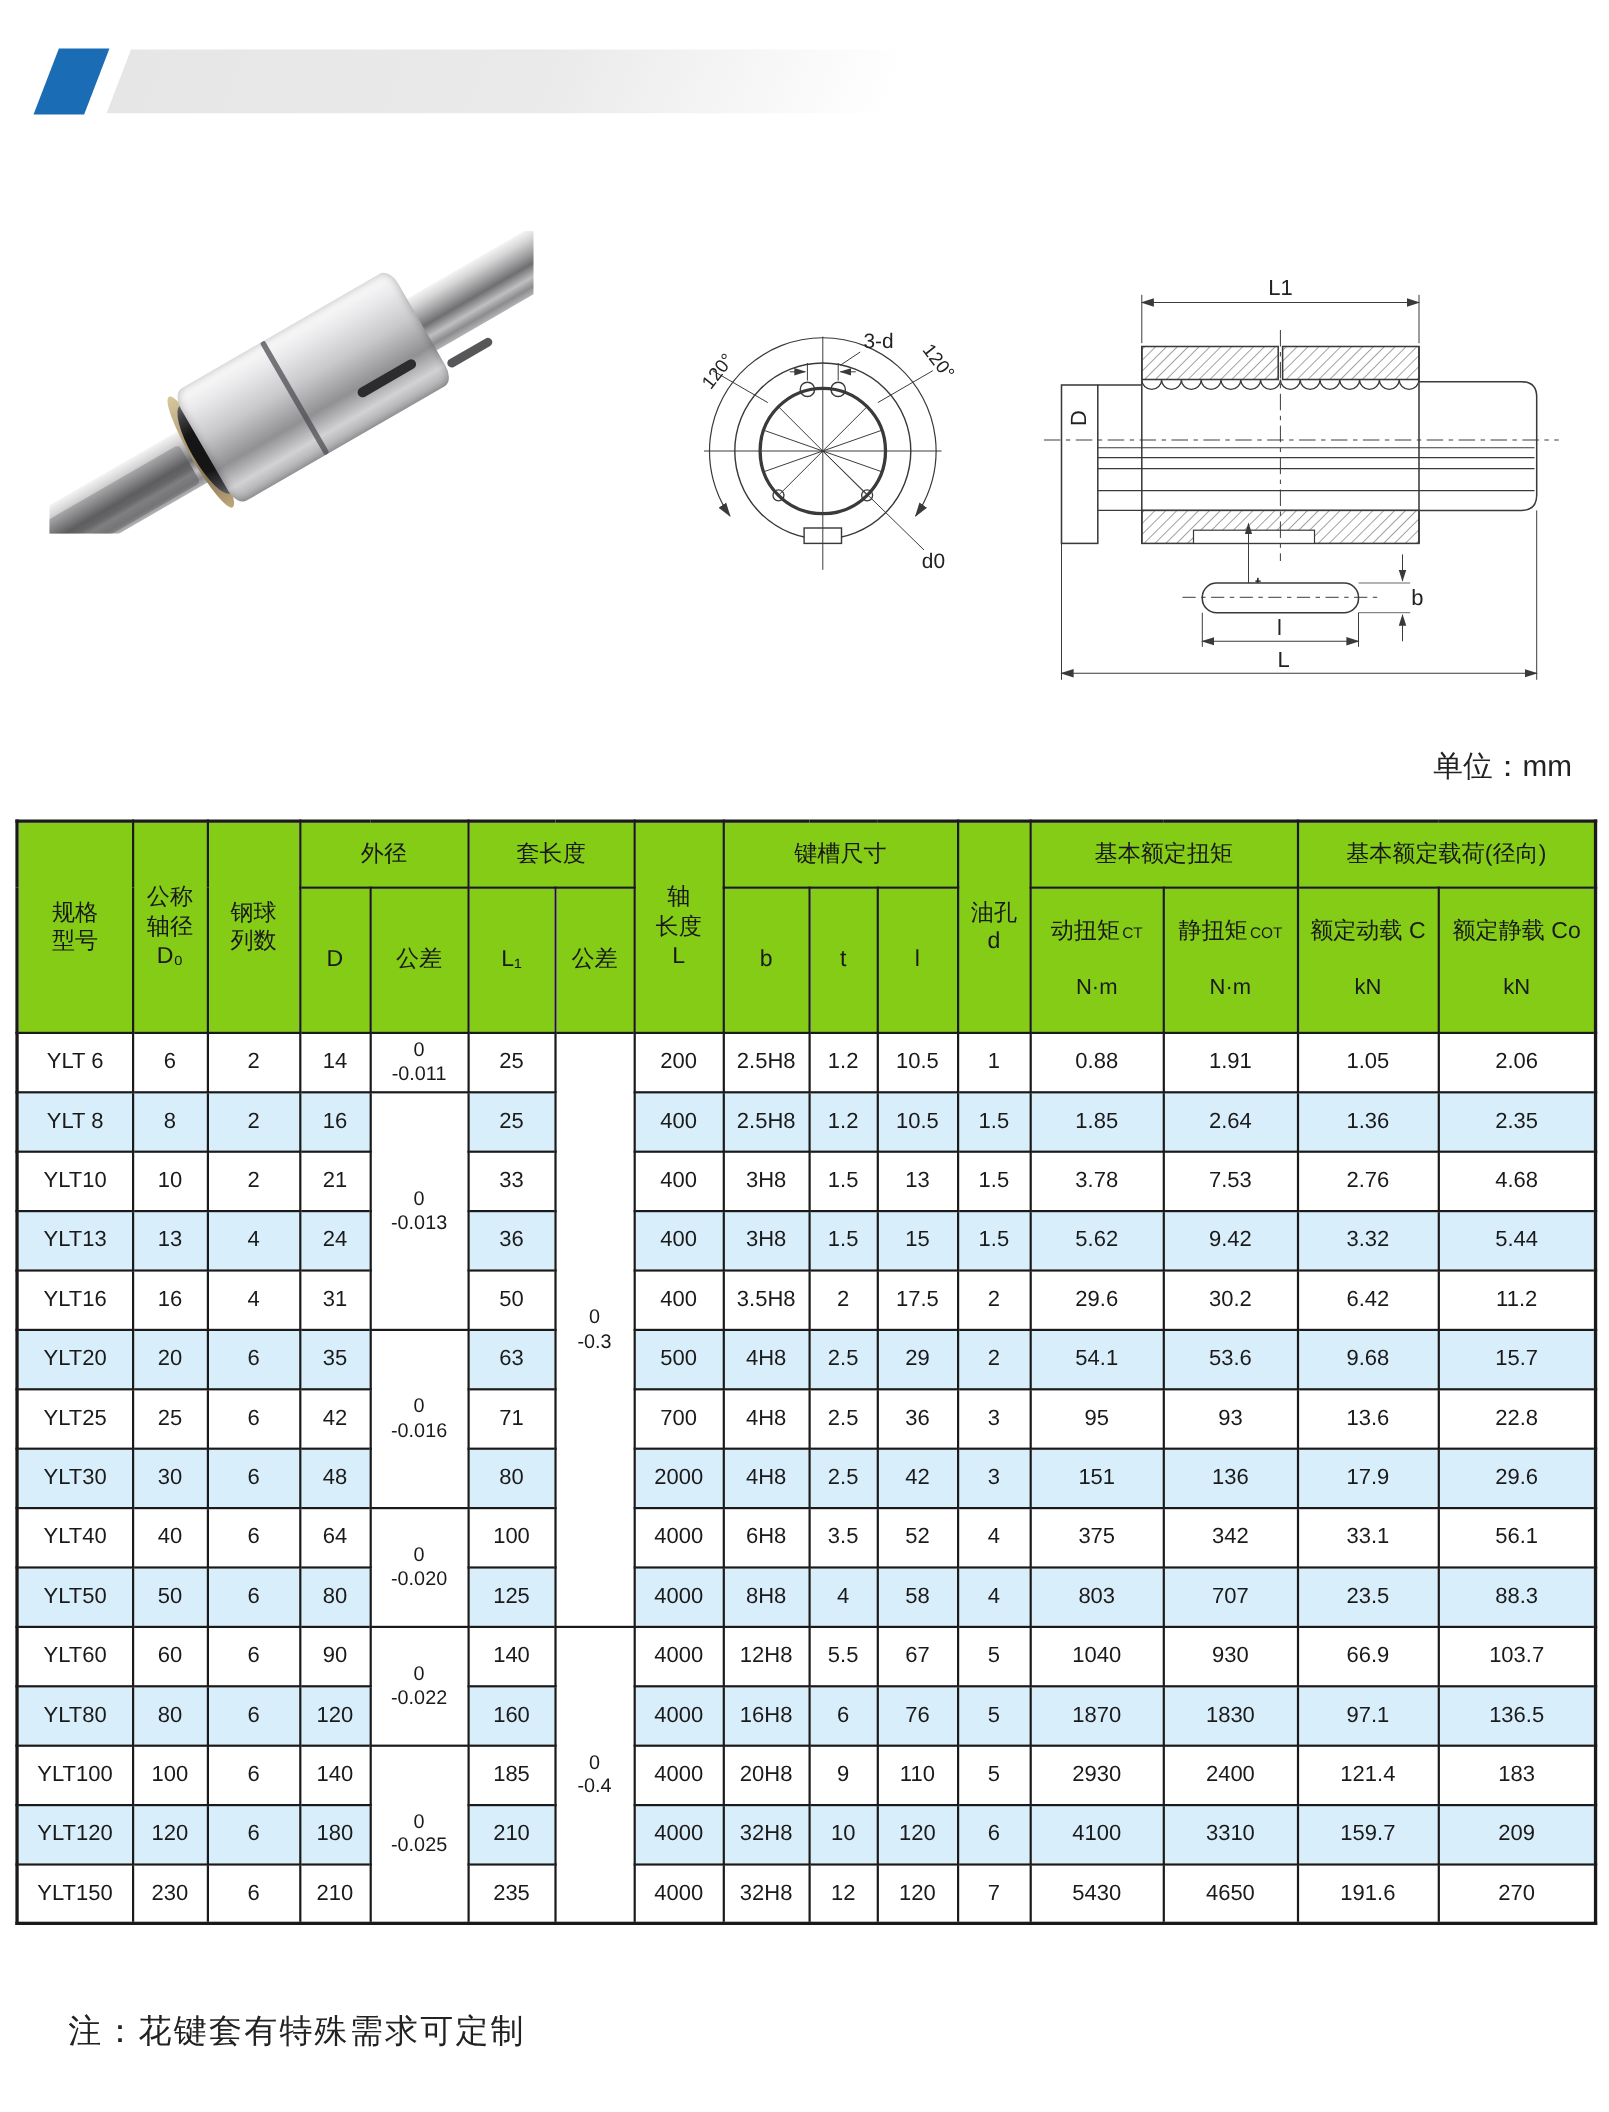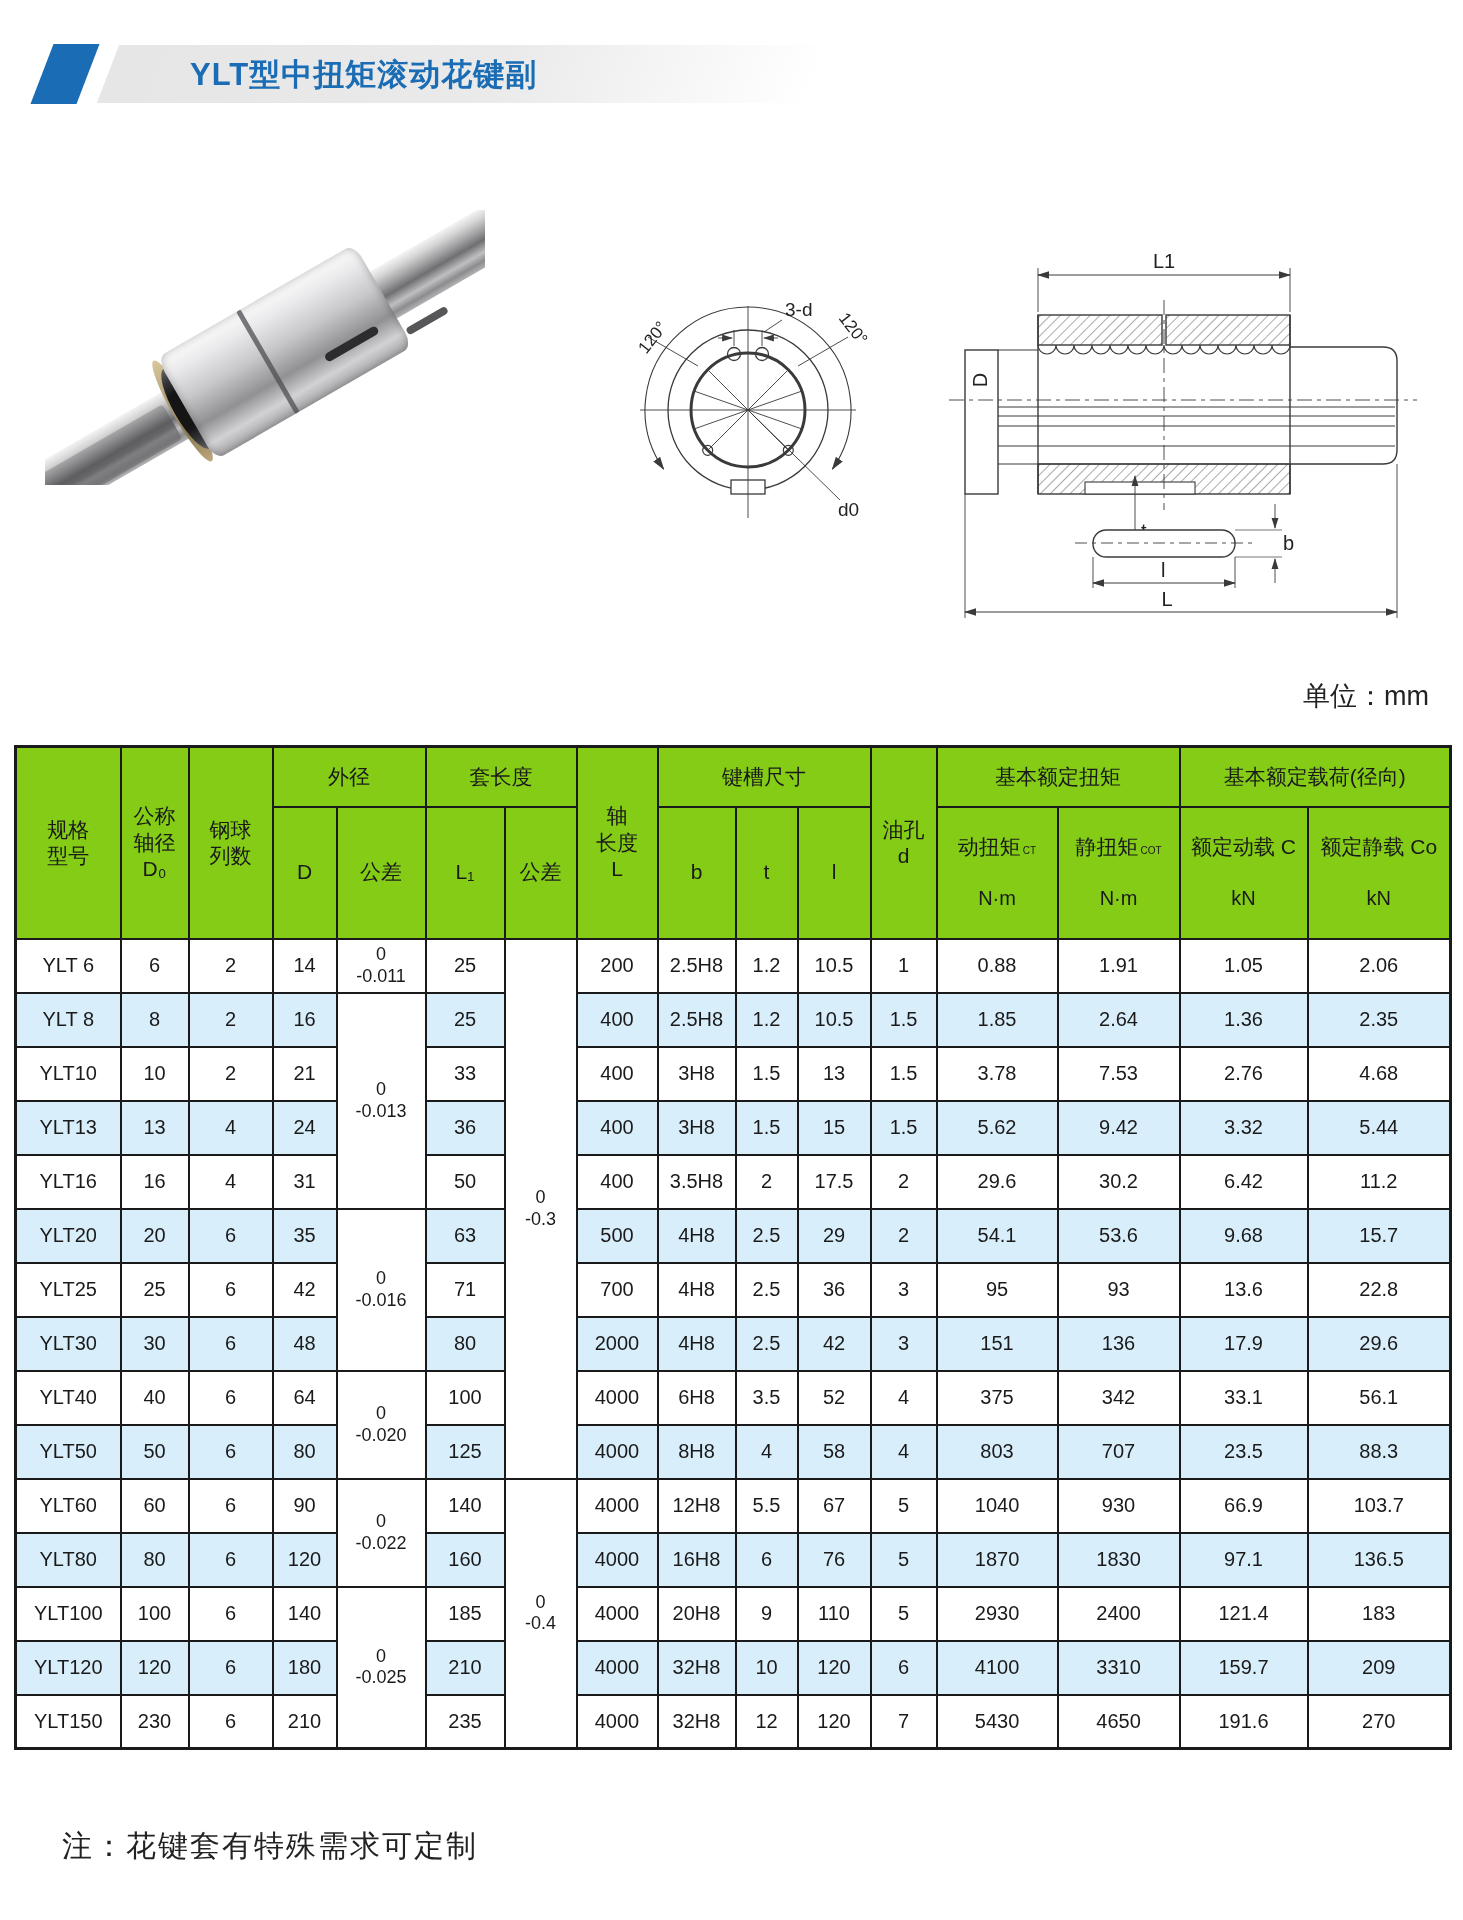--- a/index.html
+++ b/index.html
@@ -46,31 +46,30 @@
   
   .tbl-wrap{position:absolute;left:14px;top:745px;}
   table{border-collapse:collapse;table-layout:fixed;width:1435px;border:3px solid #1a1a1a;}
   th,td{border:2px solid #1a1a1a;text-align:center;vertical-align:middle;padding:0;
         white-space:pre-line;overflow:hidden;}
   thead th{background:#84cc16;font-weight:normal;font-size:21px;line-height:1.25;}
   tr.h1{height:60px;} tr.h2{height:62px;}
   tbody tr{height:54px;font-size:20px;background:#fff;}
   tbody tr.stripe td{background:#d9eefb;}
   td.tol{background:#fff !important;font-size:18px;line-height:1.2;}
-  .sub{font-size:10px;margin-left:2px;}
+  .sub{font-size:14px;margin-left:2px;}
   .hdr-unit{font-size:20px;}
 </style>
 </head>
 <body>
 
 <div class="page">
 
   <div class="banner"></div>
   <div class="banner-mark"></div>
-  <div class="page-title">YLT型中扭矩滚动花键副</div>
 
   <div class="photo">
     <div class="photo-rot">
       <div class="shaft"></div>
       <div class="spline-dark"></div>
       <div class="ring"></div>
       <div class="bore"></div>
       <div class="sleeve"></div>
       <div class="groove"></div>
       <div class="slot1"></div>

